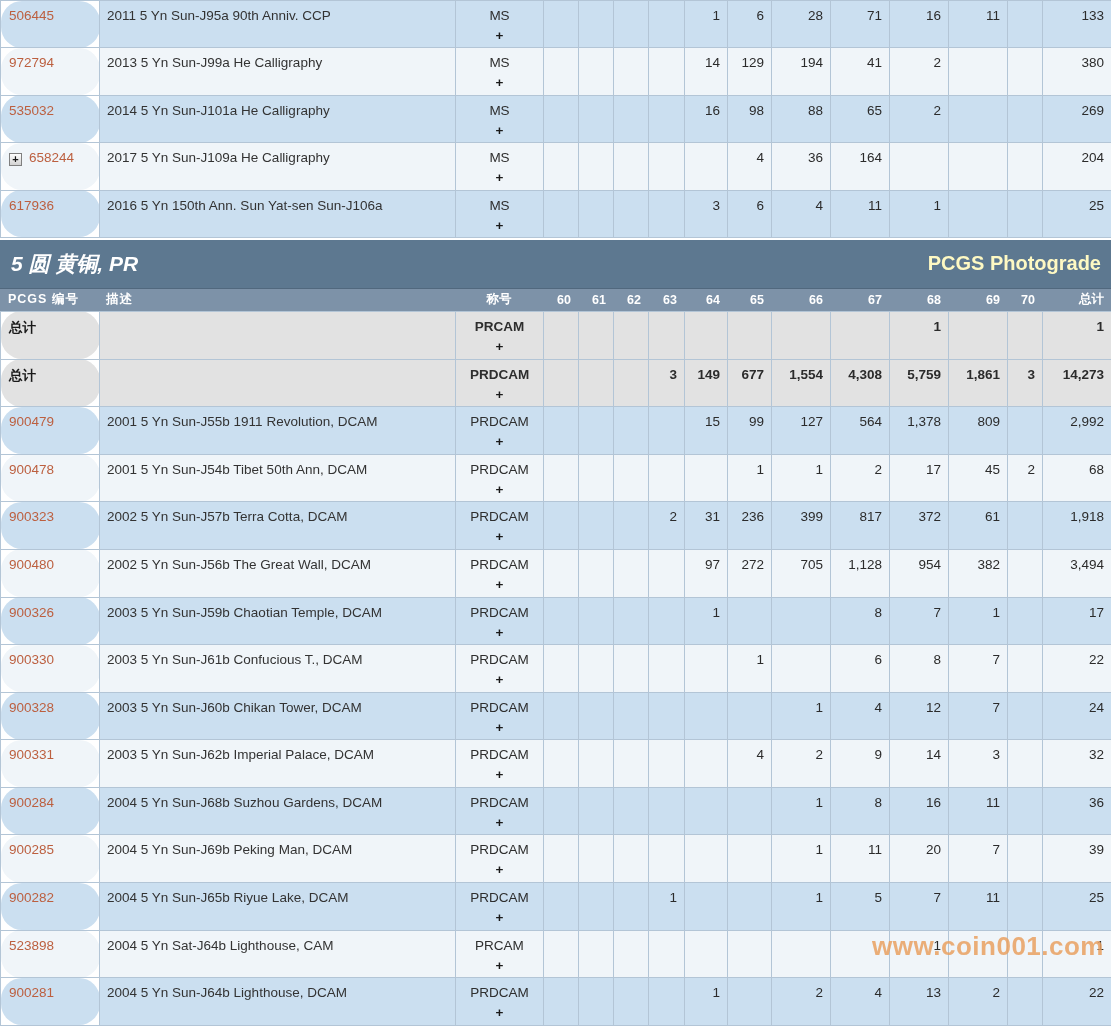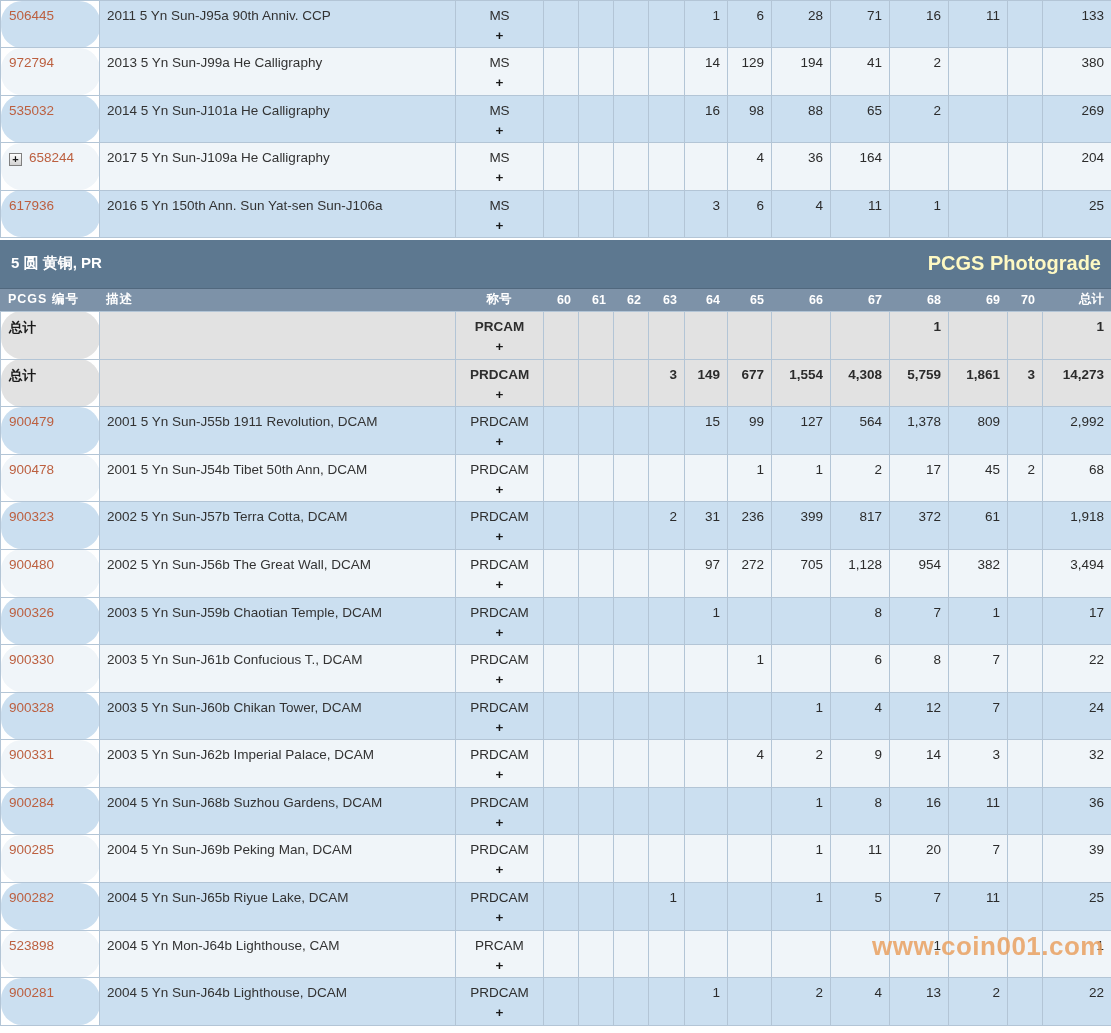--- a/index.html
+++ b/index.html
@@ -53,21 +53,21 @@
   #section-bar {
     margin-top: 2px;
     height: 49px;
     background: #5d7890;
     display: flex;
     align-items: center;
     justify-content: space-between;
     padding: 0 10px 0 11px;
     border-bottom: 1px solid #51687e;
   }
-  #section-bar .bar-title { color: #ffffff; font-weight: bold; font-size: 15px; }
+  #section-bar .bar-title { color: #ffffff; font-weight: bold; font-size: 21px; font-style: italic; }
   #section-bar .bar-right { color: #fef9c3; font-size: 20px; font-weight: bold; }
   
   #col-header-table th {
     background: #7d92a8;
     color: #ffffff;
     font-size: 12.5px;
     font-weight: bold;
     border: none;
     height: 22px;
     vertical-align: middle;
@@ -537,21 +537,21 @@
           <td class="num"></td>
           <td class="num">1</td>
           <td class="num">5</td>
           <td class="num">7</td>
           <td class="num">11</td>
           <td class="num"></td>
           <td class="tot">25</td>
         </tr>
         <tr class="pale">
           <td class="pcgs"><span class="pcgs-num">523898</span></td>
-          <td class="desc">2004 5 Yn Mon-J64b Lighthouse, CAM</td>
+          <td class="desc">2004 5 Yn Sat-J64b Lighthouse, CAM</td>
           <td class="desig">
             <div class="desig-name">PRCAM</div>
             <div class="desig-plus">+</div>
           </td>
           <td class="num"></td>
           <td class="num"></td>
           <td class="num"></td>
           <td class="num"></td>
           <td class="num"></td>
           <td class="num"></td>

